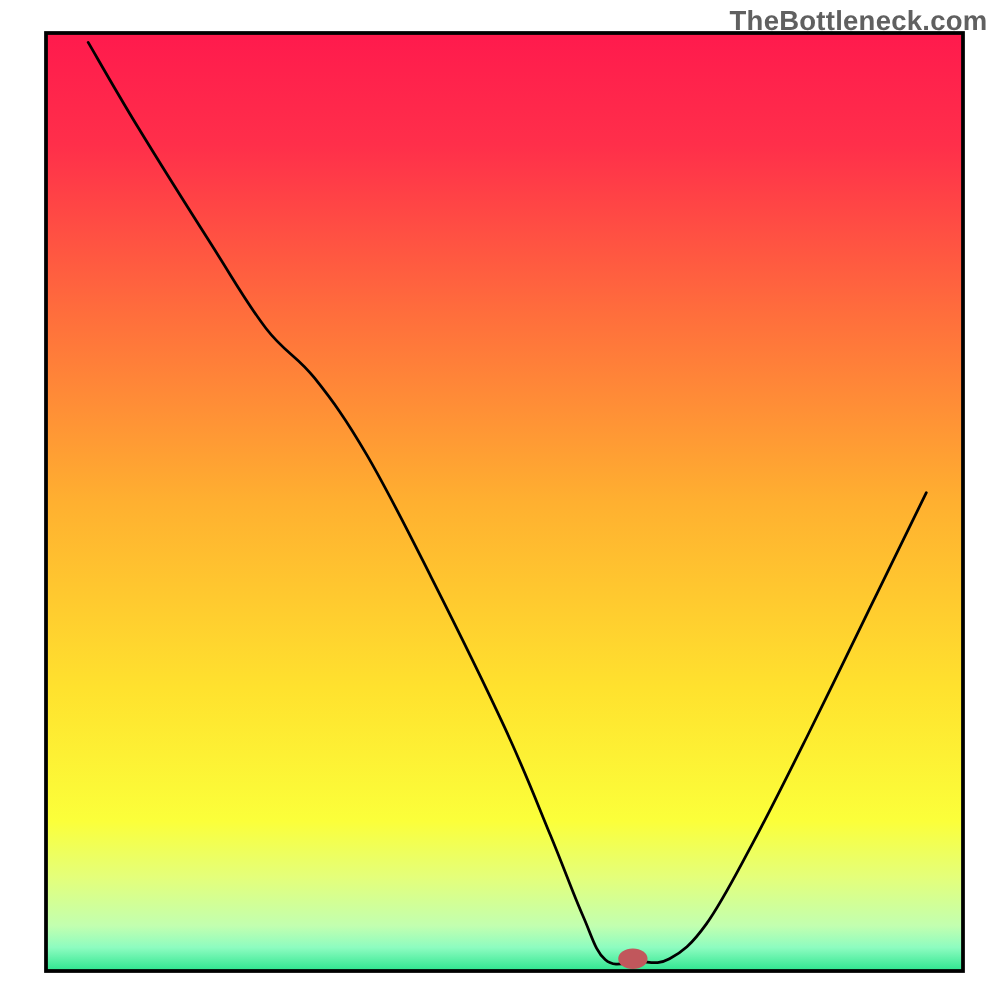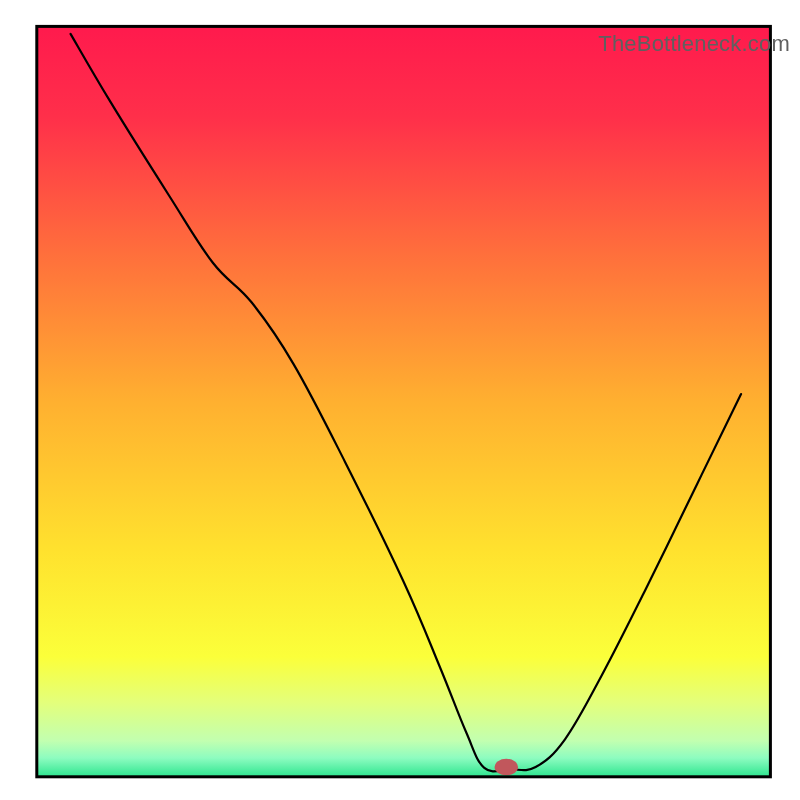--- a/index.html
+++ b/index.html
@@ -14,24 +14,23 @@
     position: relative;
     width: 800px;
     height: 800px;
   }
   .watermark {
     position: absolute;
     top: 4px;
     right: 10px;
     color: #606060;
     font-size: 22px;
-    font-weight: 400;
+    font-weight: 700;
     z-index: 10;
     letter-spacing: 0.2px;
-    margin-top: 27px;
   }
   svg {
     display: block;
   }
 </style>
 </head>
 <body>
 
 <div class="chart-container">
   <div class="watermark">TheBottleneck.com</div>

